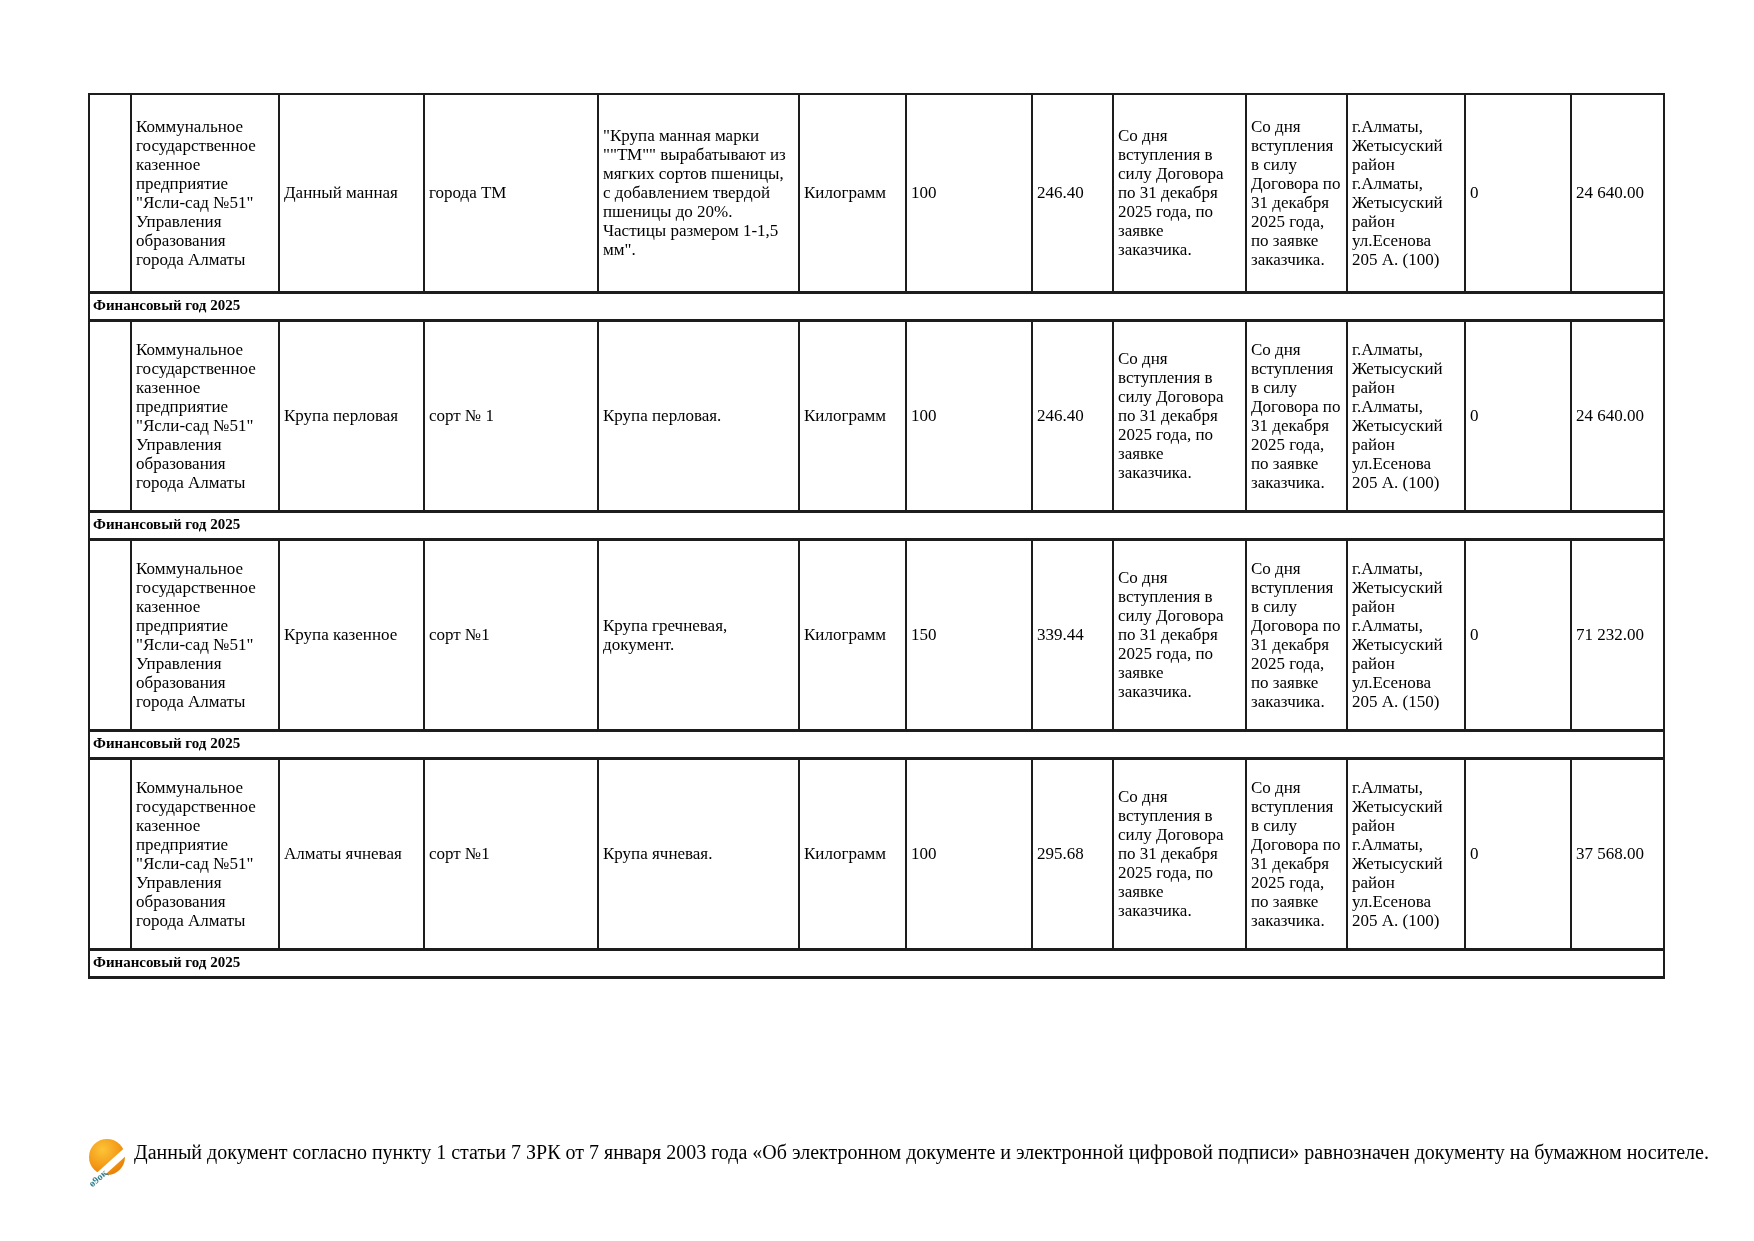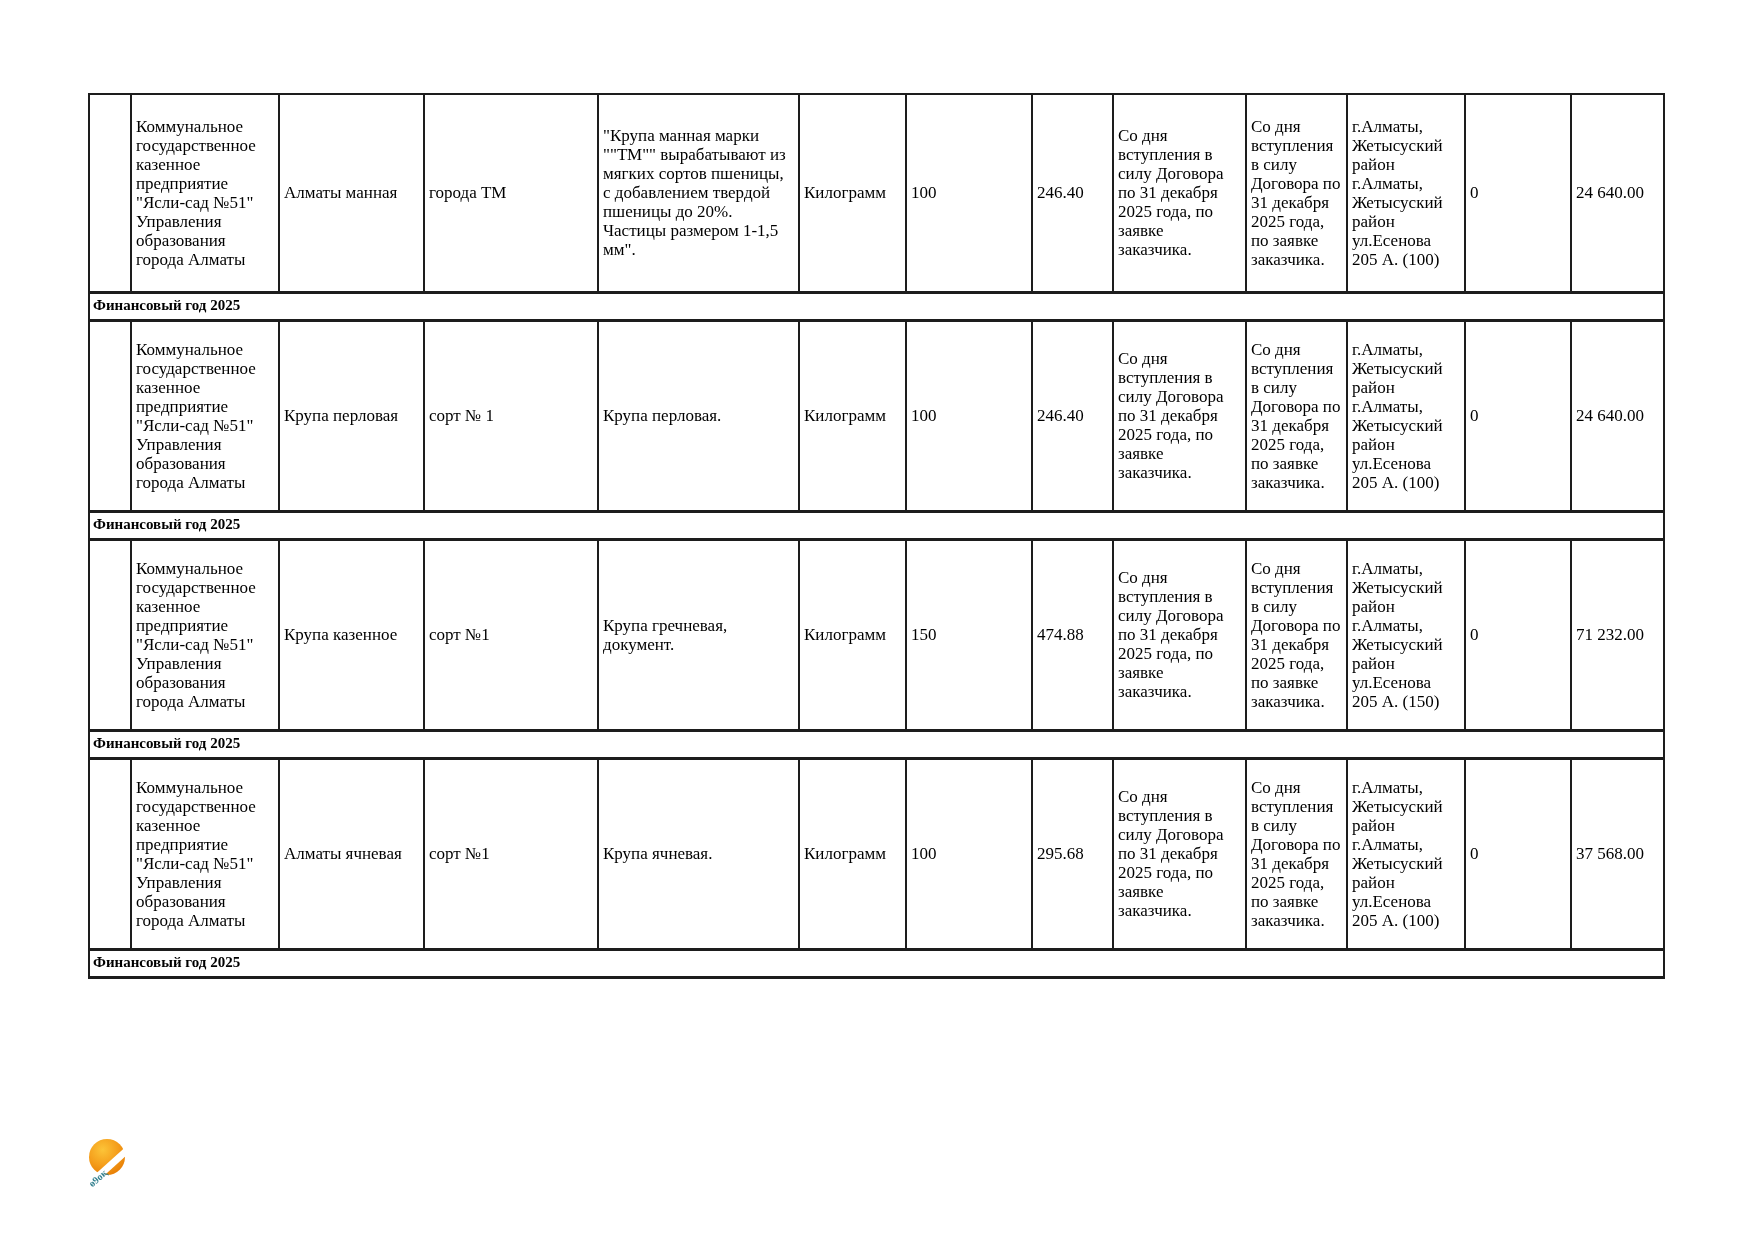--- a/index.html
+++ b/index.html
@@ -84,21 +84,21 @@
         <col style="width:133px">
       <col style="width:101px">
         <col style="width:118px">
         <col style="width:106px">
       <col style="width:93px">
     </colgroup>
     <tbody>
         <tr class="data-row first">
           <td class="cell-empty"></td>
           <td class="cell-customer-name">Коммунальное государственное казенное предприятие "Ясли-сад №51" Управления образования города Алматы</td>
-          <td class="cell-product-name">Алматы манная</td>
+          <td class="cell-product-name">Данный манная</td>
           <td class="cell-brand">города ТМ</td>
           <td class="cell-description">"Крупа манная марки ""ТМ"" вырабатывают из мягких сортов пшеницы, с добавлением твердой пшеницы до 20%. Частицы размером 1-1,5 мм".</td>
           <td class="cell-unit">Килограмм</td>
           <td class="cell-quantity">100</td>
           <td class="cell-unit-price">246.40</td>
           <td class="cell-delivery-terms">Со дня вступления в силу Договора по 31 декабря 2025 года, по заявке заказчика.</td>
           <td class="cell-payment-terms">Со дня вступления в силу Договора по 31 декабря 2025 года, по заявке заказчика.</td>
           <td class="cell-delivery-address">г.Алматы, Жетысуский район г.Алматы, Жетысуский район ул.Есенова 205 А. (100)</td>
           <td class="cell-advance-percent">0</td>
           <td class="cell-total-amount">24 640.00</td>
@@ -125,21 +125,21 @@
           <td colspan="13">Финансовый год 2025</td>
         </tr>
         <tr class="data-row">
           <td class="cell-empty"></td>
           <td class="cell-customer-name">Коммунальное государственное казенное предприятие "Ясли-сад №51" Управления образования города Алматы</td>
           <td class="cell-product-name">Крупа казенное</td>
           <td class="cell-brand">сорт №1</td>
           <td class="cell-description">Крупа гречневая, документ.</td>
           <td class="cell-unit">Килограмм</td>
           <td class="cell-quantity">150</td>
-          <td class="cell-unit-price">474.88</td>
+          <td class="cell-unit-price">339.44</td>
           <td class="cell-delivery-terms">Со дня вступления в силу Договора по 31 декабря 2025 года, по заявке заказчика.</td>
           <td class="cell-payment-terms">Со дня вступления в силу Договора по 31 декабря 2025 года, по заявке заказчика.</td>
           <td class="cell-delivery-address">г.Алматы, Жетысуский район г.Алматы, Жетысуский район ул.Есенова 205 А. (150)</td>
           <td class="cell-advance-percent">0</td>
           <td class="cell-total-amount">71 232.00</td>
         </tr>
         <tr class="band-row">
           <td colspan="13">Финансовый год 2025</td>
         </tr>
         <tr class="data-row">
@@ -169,15 +169,16 @@
         <radialGradient id="orb" cx="38%" cy="30%" r="75%">
           <stop offset="0%" stop-color="#fcc438"></stop>
           <stop offset="55%" stop-color="#f59f1c"></stop>
           <stop offset="100%" stop-color="#e87e04"></stop>
         </radialGradient>
       </defs>
       <circle cx="19" cy="21" r="18" fill="url(#orb)"></circle>
       <rect x="-6" y="28" width="52" height="7" fill="#ffffff" transform="rotate(-42 20 32)"></rect>
       <text x="1" y="49" fill="#33808f" font-size="10" font-weight="bold" font-family="Liberation Serif, serif" transform="rotate(-42 6 46)">ө9оқ</text>
     </svg>
+    <div class="note">Данный документ согласно пункту 1 статьи 7 ЗРК от 7 января 2003 года «Об электронном документе и электронной цифровой подписи» равнозначен документу на бумажном носителе.</div>
   </div>
 
 </div>
 
 </body></html>

